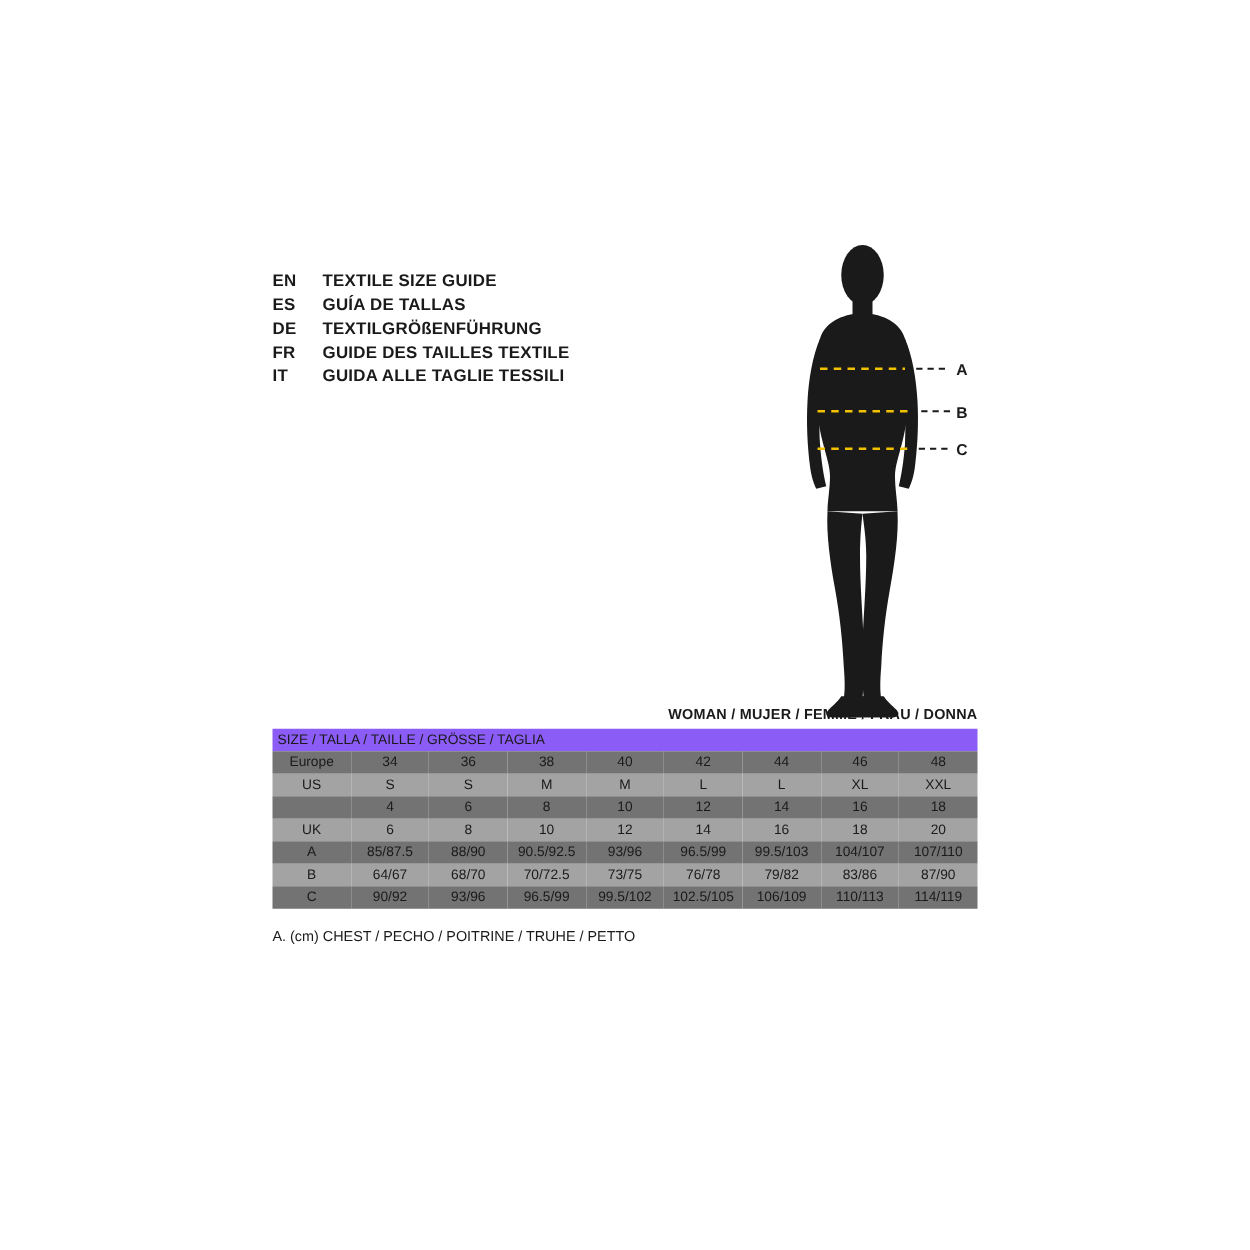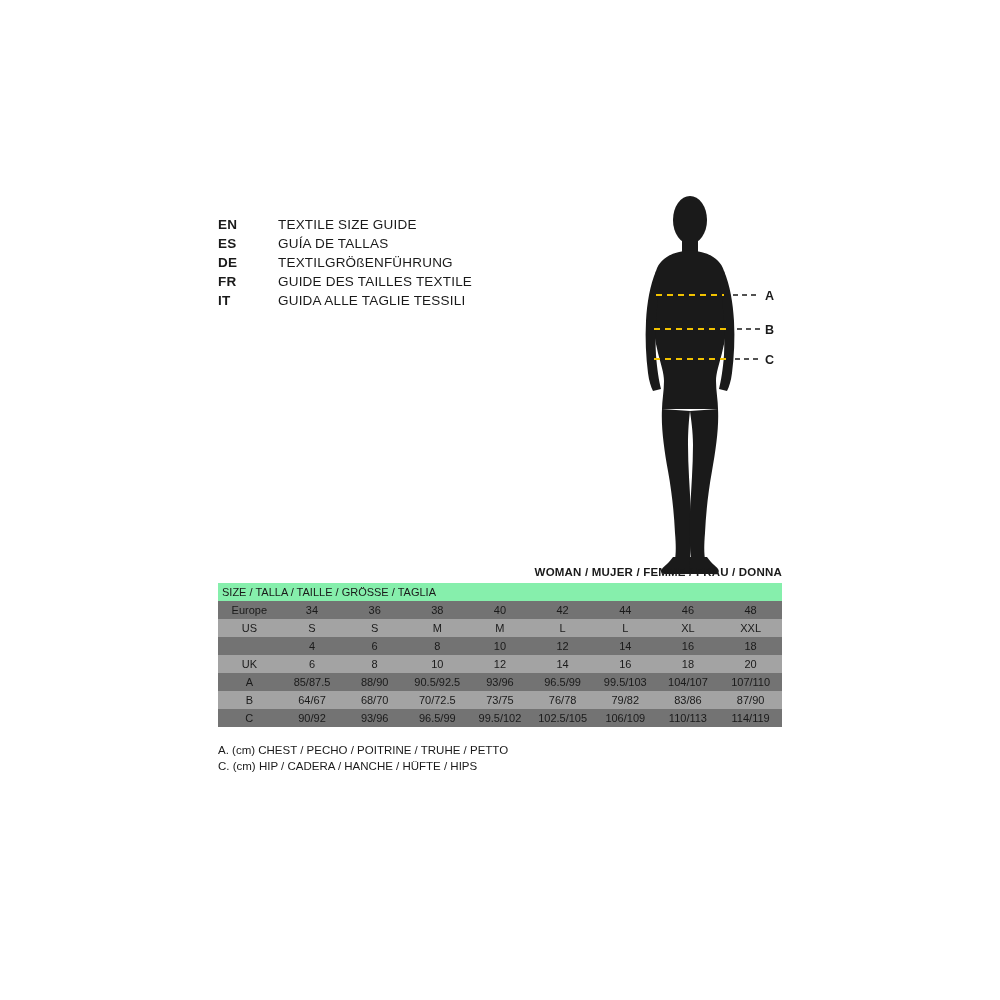--- a/index.html
+++ b/index.html
@@ -38,25 +38,24 @@
   }
   .title-lang {
     width: 40px;
     font-size: 13.5px;
     font-weight: bold;
     letter-spacing: 0.2px;
     color: #1a1a1a;
   }
   .title-text {
     font-size: 13.5px;
-    font-weight: normal;
+    font-weight: bold;
     letter-spacing: 0.2px;
     color: #1a1a1a;
     white-space: nowrap;
-    margin-left: 20px;
   }
 
   
   .figure-wrap {
     position: absolute;
     left: 620px;
     top: 195px;
     width: 220px;
     height: 385px;
   }
@@ -103,21 +102,21 @@
     white-space: nowrap;
   }
   td.rowhead {
     text-align: left;
     padding-left: 4px;
     width: 78px;
   }
   tr.band-light td { background: #737373; }
   tr.band-white td { background: #a3a3a3; }
   tr.head-row td {
-    background: #86efac;
+    background: #8b5cf6;
     font-weight: normal;
     text-align: left;
     padding-left: 4px;
   }
 
   
   .legend {
     position: absolute;
     left: 218px;
     top: 742px;
@@ -311,16 +310,15 @@
         <td>106/109</td>
         <td>110/113</td>
         <td>114/119</td>
       </tr>
     </tbody>
       </table>
   </div>
 
   <div class="legend">
     <div class="legend-line">A. (cm) CHEST / PECHO / POITRINE / TRUHE / PETTO</div>
-    <div class="legend-line">C. (cm) HIP / CADERA / HANCHE / HÜFTE / HIPS</div>
   </div>
 
 </div>
 
 </body></html>

